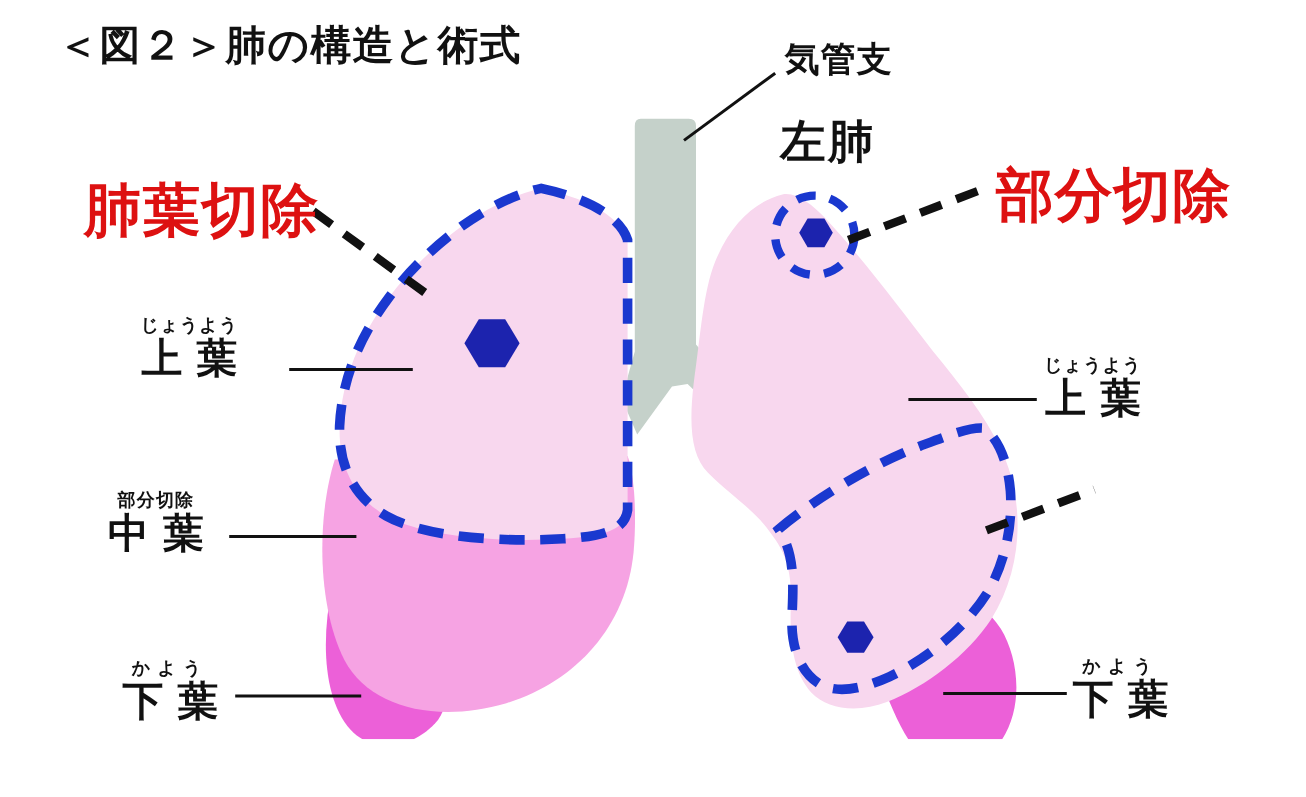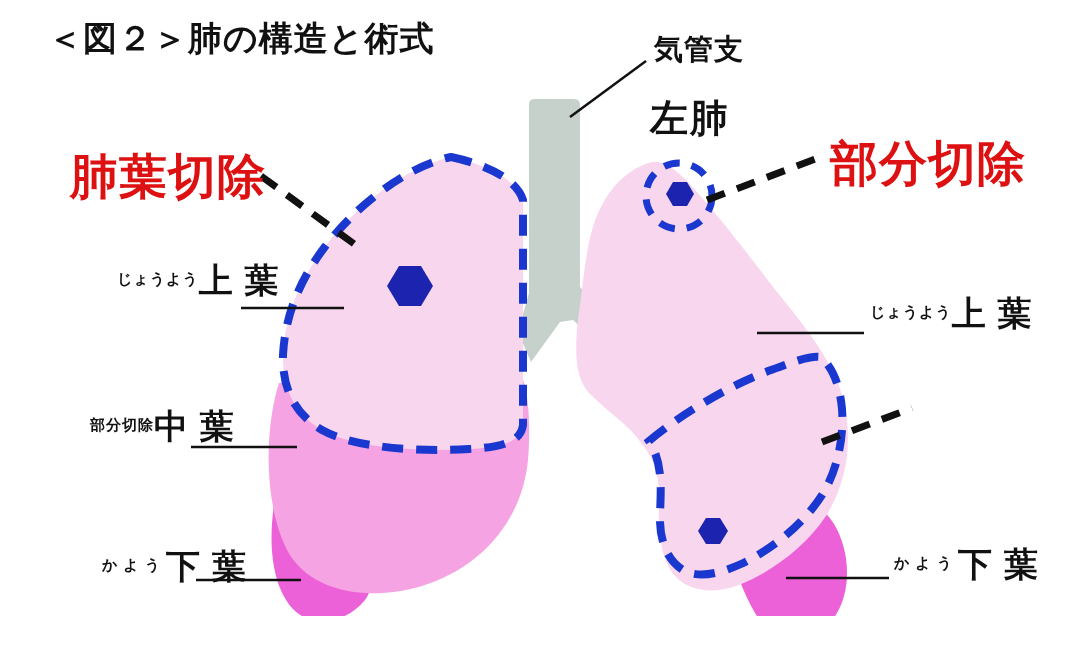--- a/index.html
+++ b/index.html
@@ -12,21 +12,21 @@
     margin-left:24px;
   }
   #diagram-svg{position:absolute;left:0;top:0;}
 
   .lbl{position:absolute;color:var(--text-black);white-space:nowrap;line-height:1.05;}
   .title{font-size:34px;font-weight:600;letter-spacing:1px;}
   .lung-name{font-size:38px;font-weight:600;letter-spacing:2px;}
   .small-label{font-size:29px;font-weight:600;letter-spacing:1px;}
   .proc{color:var(--procedure-red);font-size:48px;font-weight:600;letter-spacing:1px;}
 
-  .ruby-block{position:absolute;display:flex;align-items:center;}
+  .ruby-block{position:absolute;display:flex;flex-direction:column;align-items:center;}
   .furi{font-size:15px;font-weight:600;letter-spacing:1px;color:var(--text-black);white-space:nowrap;}
   .furi.wide{letter-spacing:6px;}
   .kanji{font-size:34px;font-weight:600;color:var(--text-black);white-space:nowrap;line-height:1.0;margin-top:1px;}
 
   
   .trachea{fill:var(--trachea-gray);}
   .lobe-light{fill:var(--light-pink);}
   .lobe-medium{fill:var(--medium-pink);}
   .lobe-dark{fill:var(--dark-magenta);}
   .cut-dash{fill:none;stroke:var(--dash-blue);stroke-width:8;stroke-dasharray:21 13;}

